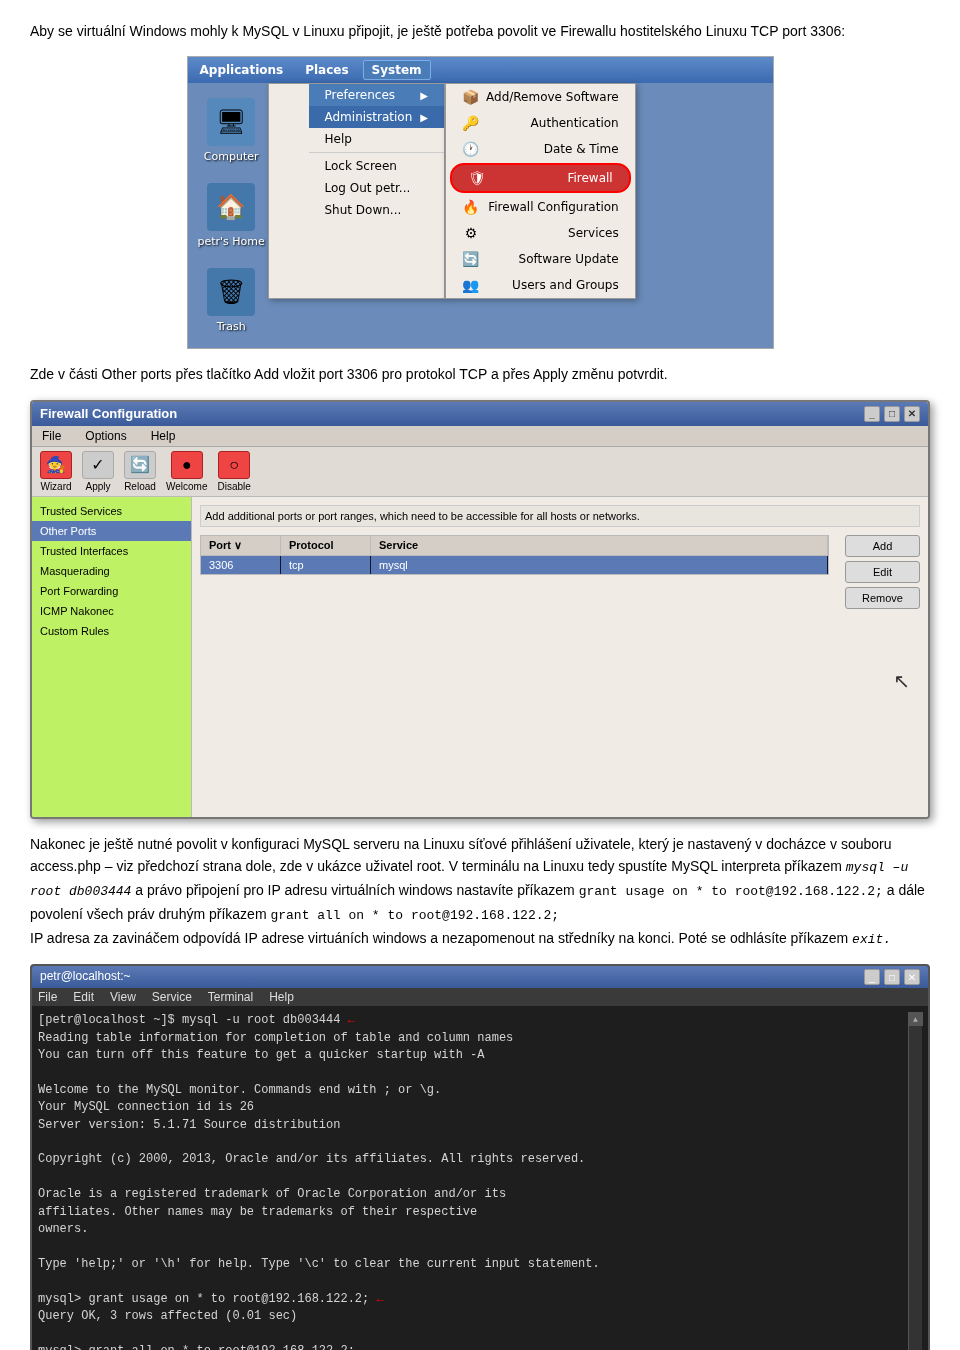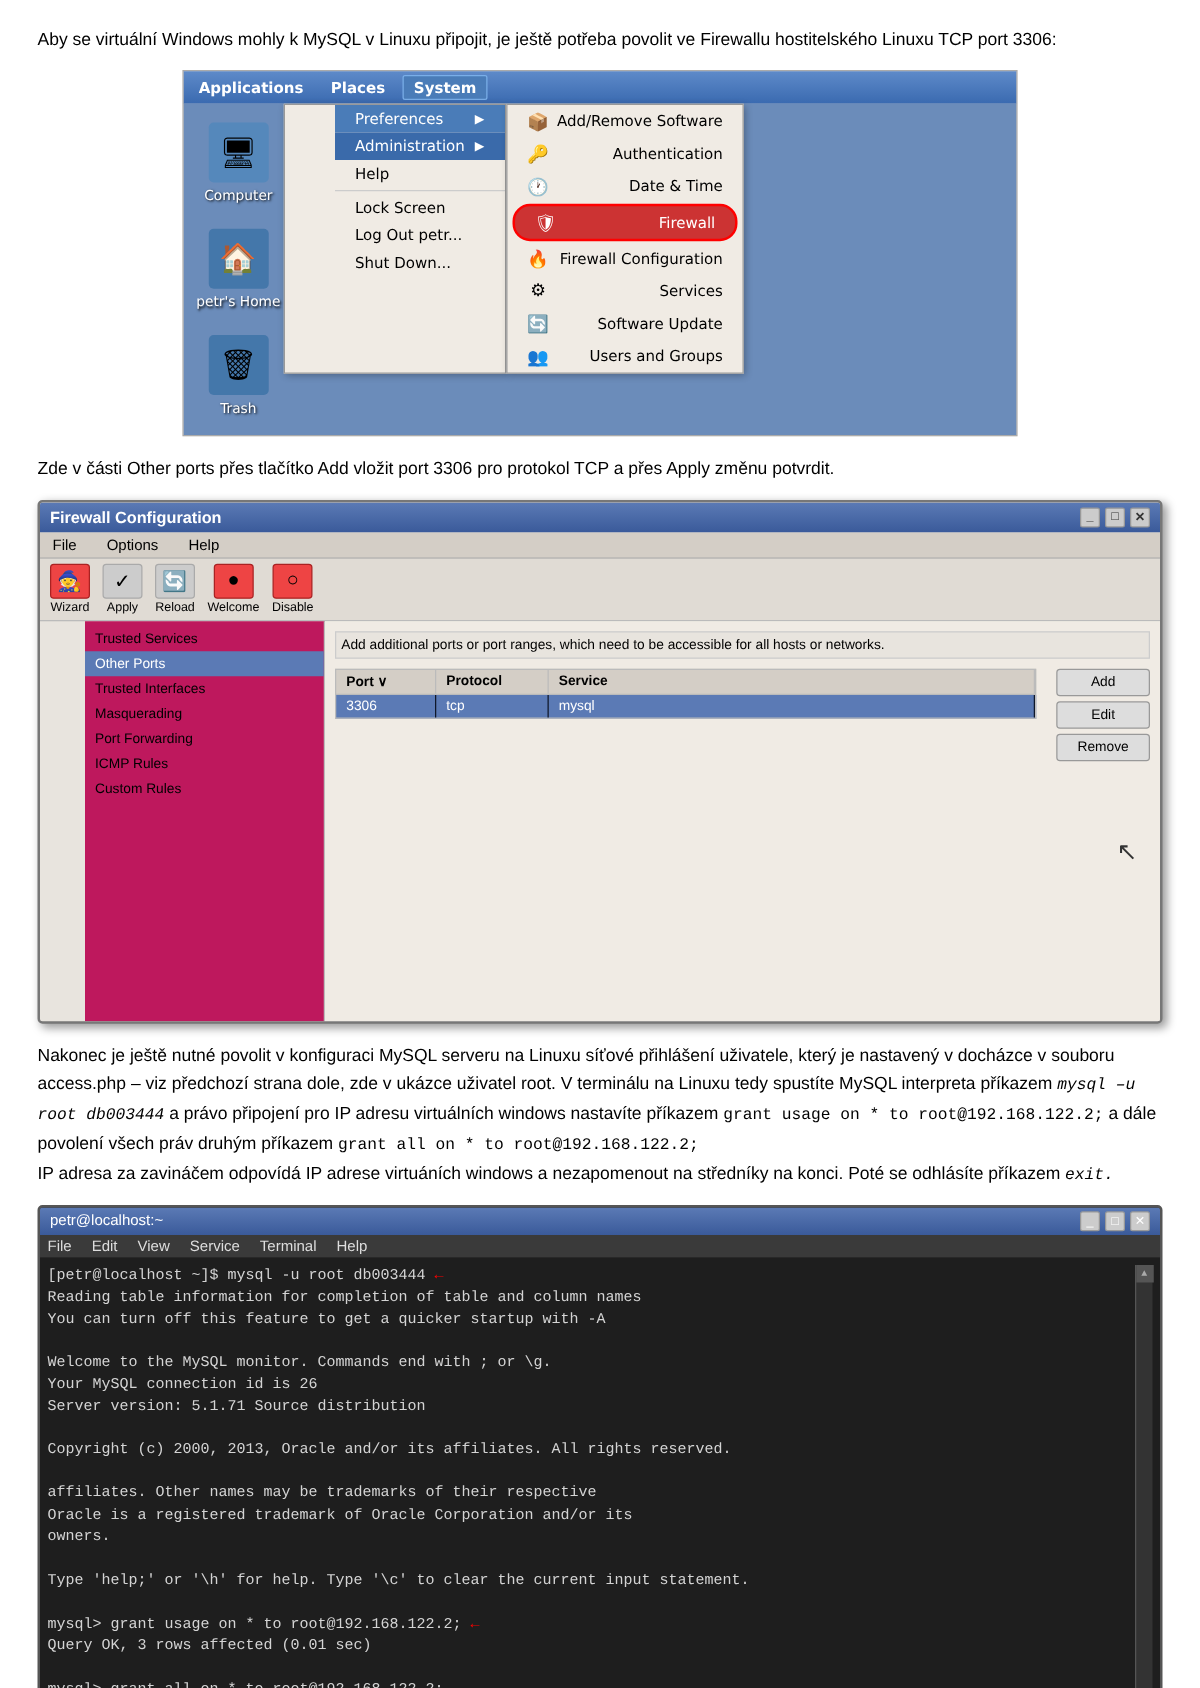--- a/index.html
+++ b/index.html
@@ -24,21 +24,21 @@
     }
 
     
     .screenshot-container {
       margin: 14px 0;
       display: flex;
       justify-content: center;
     }
 
     .gnome-screenshot {
-      width: 668px;
+      width: 587px;
       background: #e8e0d8;
       border: 1px solid #aaa;
       font-family: "DejaVu Sans", Arial, sans-serif;
       font-size: 12px;
       position: relative;
     }
 
     .gnome-taskbar {
       background: linear-gradient(to bottom, #5e8ac9, #3a6ab0);
       height: 26px;
@@ -262,25 +262,24 @@
       background: #ccc;
       border-color: #aaa;
     }
 
     .fw-body {
       display: flex;
       min-height: 320px;
     }
 
     .fw-sidebar {
-      width: 192px;
-      background: #be185d;
+      width: 160px;
+      background: #bef264;
       border-right: 1px solid #bbb;
       padding: 4px 0;
-      margin-left: 36px;
     }
 
     .fw-sidebar-item {
       padding: 4px 8px;
       font-size: 11px;
       cursor: pointer;
     }
 
     .fw-sidebar-item.active {
       background: #5b7ab5;
@@ -584,21 +583,21 @@
   </div>
 
   <div class="fw-body">
 
     <div class="fw-sidebar">
       <div class="fw-sidebar-item">Trusted Services</div>
       <div class="fw-sidebar-item active">Other Ports</div>
       <div class="fw-sidebar-item">Trusted Interfaces</div>
       <div class="fw-sidebar-item">Masquerading</div>
       <div class="fw-sidebar-item">Port Forwarding</div>
-      <div class="fw-sidebar-item">ICMP Rules</div>
+      <div class="fw-sidebar-item">ICMP Nakonec</div>
       <div class="fw-sidebar-item">Custom Rules</div>
     </div>
 
     <div class="fw-main">
       <div class="fw-description">Add additional ports or port ranges, which need to be accessible for all hosts or networks.</div>
       <div class="fw-main-content">
         <div class="fw-table-area">
           <div class="fw-table-header">
             <div class="fw-col-port">Port ∨</div>
             <div class="fw-col-protocol">Protocol</div>
@@ -662,22 +661,22 @@
       <span class="term-line">[petr@localhost ~]$ mysql -u root db003444 <span class="red-arrow">←</span></span>
       <span class="term-line">Reading table information for completion of table and column names</span>
       <span class="term-line">You can turn off this feature to get a quicker startup with -A</span>
       <span class="term-line">&nbsp;</span>
       <span class="term-line">Welcome to the MySQL monitor.  Commands end with ; or \g.</span>
       <span class="term-line">Your MySQL connection id is 26</span>
       <span class="term-line">Server version: 5.1.71 Source distribution</span>
       <span class="term-line">&nbsp;</span>
       <span class="term-line">Copyright (c) 2000, 2013, Oracle and/or its affiliates. All rights reserved.</span>
       <span class="term-line">&nbsp;</span>
+      <span class="term-line">Oracle is a registered trademark of Oracle Corporation and/or its</span>
       <span class="term-line">affiliates. Other names may be trademarks of their respective</span>
-      <span class="term-line">Oracle is a registered trademark of Oracle Corporation and/or its</span>
       <span class="term-line">owners.</span>
       <span class="term-line">&nbsp;</span>
       <span class="term-line">Type 'help;' or '\h' for help. Type '\c' to clear the current input statement.</span>
       <span class="term-line">&nbsp;</span>
       <span class="term-line">mysql&gt; grant usage on * to root@192.168.122.2; <span class="red-arrow">←</span></span>
       <span class="term-line">Query OK, 3 rows affected (0.01 sec)</span>
       <span class="term-line">&nbsp;</span>
       <span class="term-line">mysql&gt; grant all on * to root@192.168.122.2; <span class="red-arrow">←</span></span>
 
     </div>

